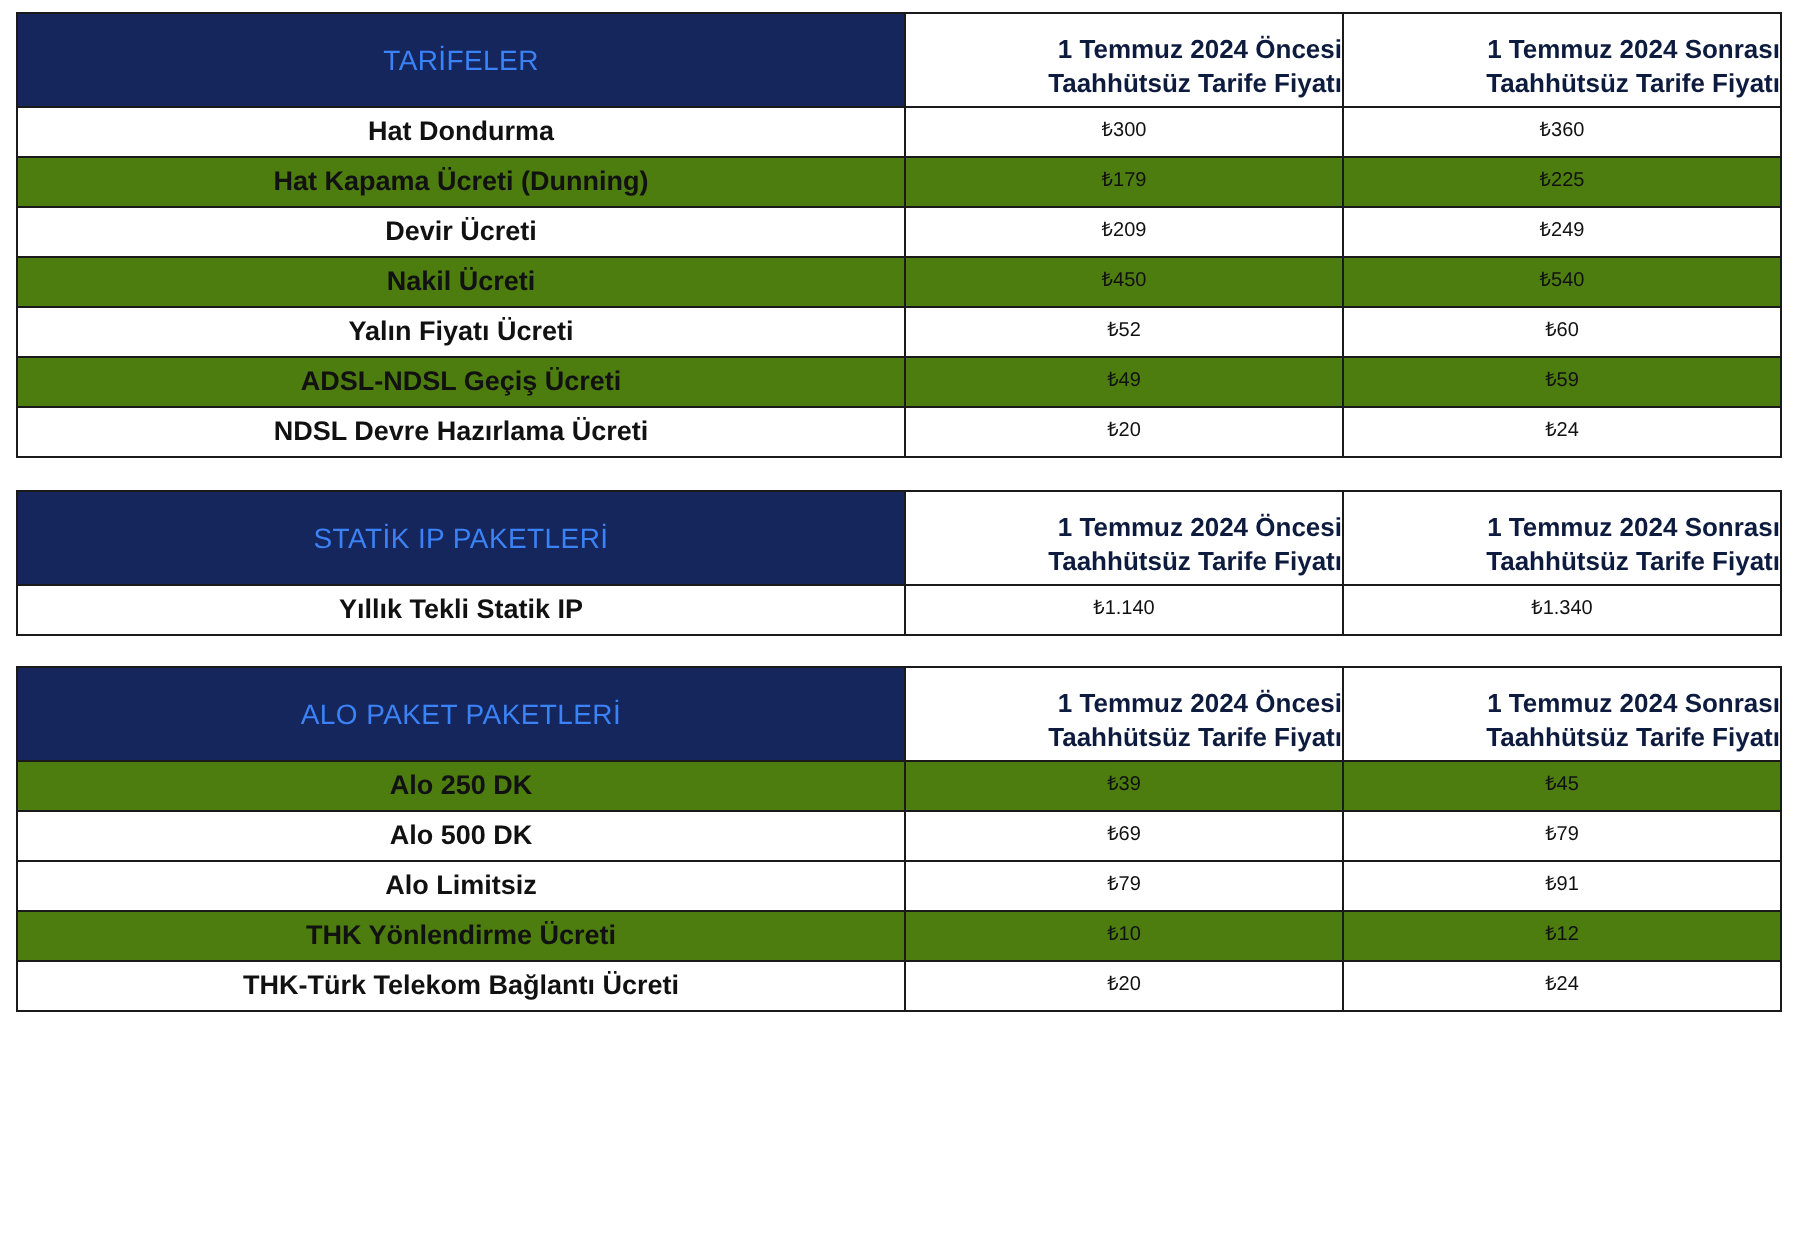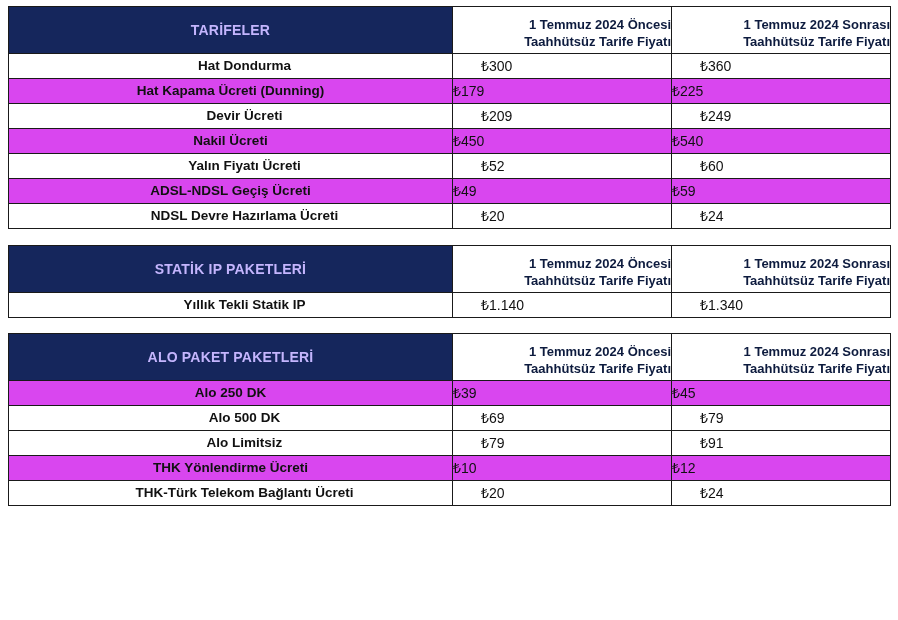--- a/index.html
+++ b/index.html
@@ -31,22 +31,22 @@
     border: 1px solid #1a1a1a;
     padding: 0;
     margin: 0;
   }
   .col-name   { width: 444px; }
   .col-price1 { width: 219px; }
   .col-price2 { width: 219px; }
 
   .hdr-label {
     background: #15265c;
-    color: #c4b5fd;
-    font-weight: bold;
+    color: #3b82f6;
+    font-weight: normal;
     font-size: 14px;
     text-align: center;
     height: 46px;
     line-height: 46px;
     letter-spacing: 0.2px;
   }
   .hdr-price {
     background: #ffffff;
     color: #0d1b3e;
     font-weight: bold;
@@ -60,27 +60,28 @@
 
   .row-name {
     text-align: center;
     font-weight: bold;
     font-size: 13.5px;
     height: 24px;
     line-height: 24px;
     color: #111111;
   }
   .row-price {
-    font-size: 14px;
+    text-align: center;
+    font-size: 10px;
     height: 24px;
     line-height: 24px;
     color: #111111;
   }
-  tr.alt td { background: #d946ef; }
-  tr.plain td { background: #ffffff; padding-left: 28px; }
+  tr.alt td { background: #4d7c0f; }
+  tr.plain td { background: #ffffff; }
 
   .gap {
     height: 16px;
     width: 882px;
   }
   .gap-small { height: 15px; }
 </style>
 </head>
 <body>
 

